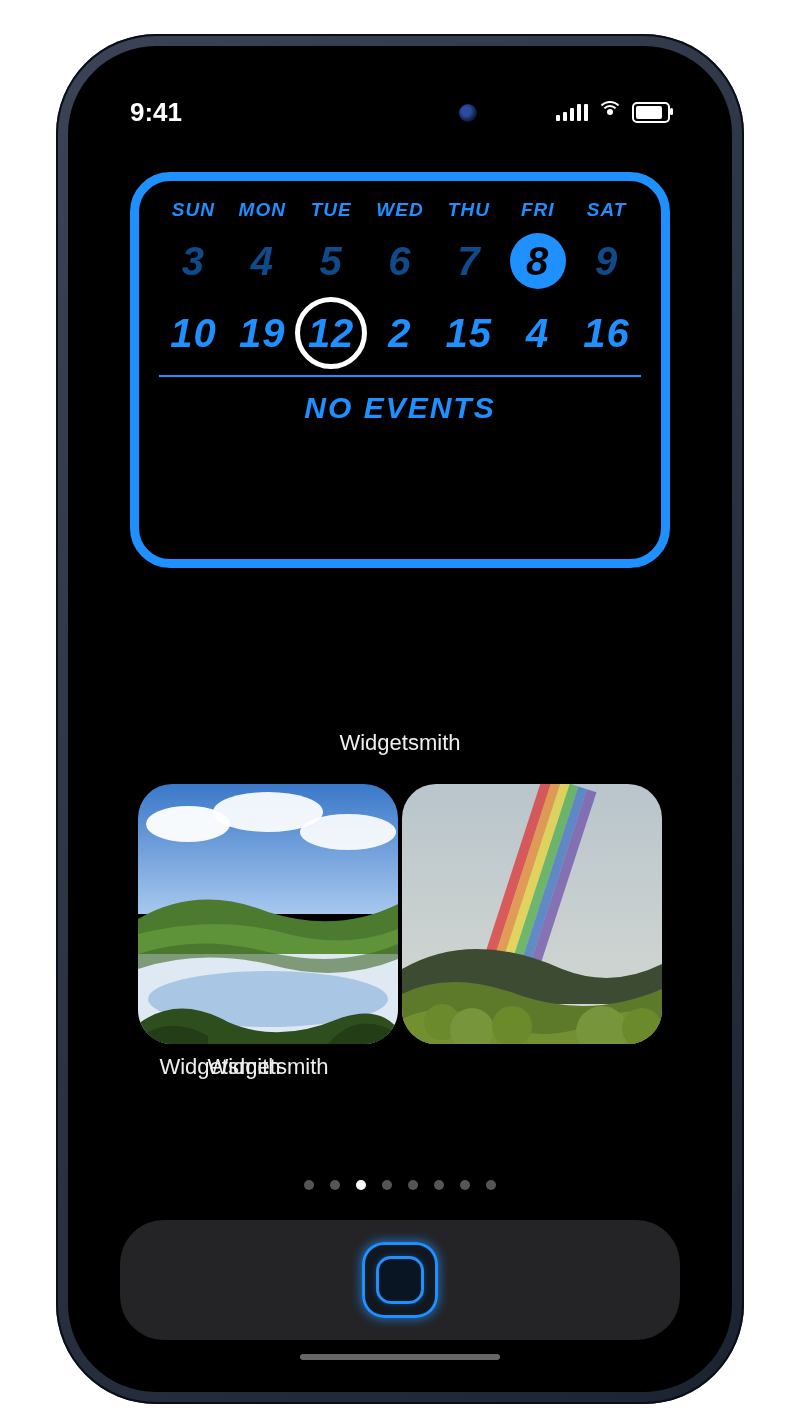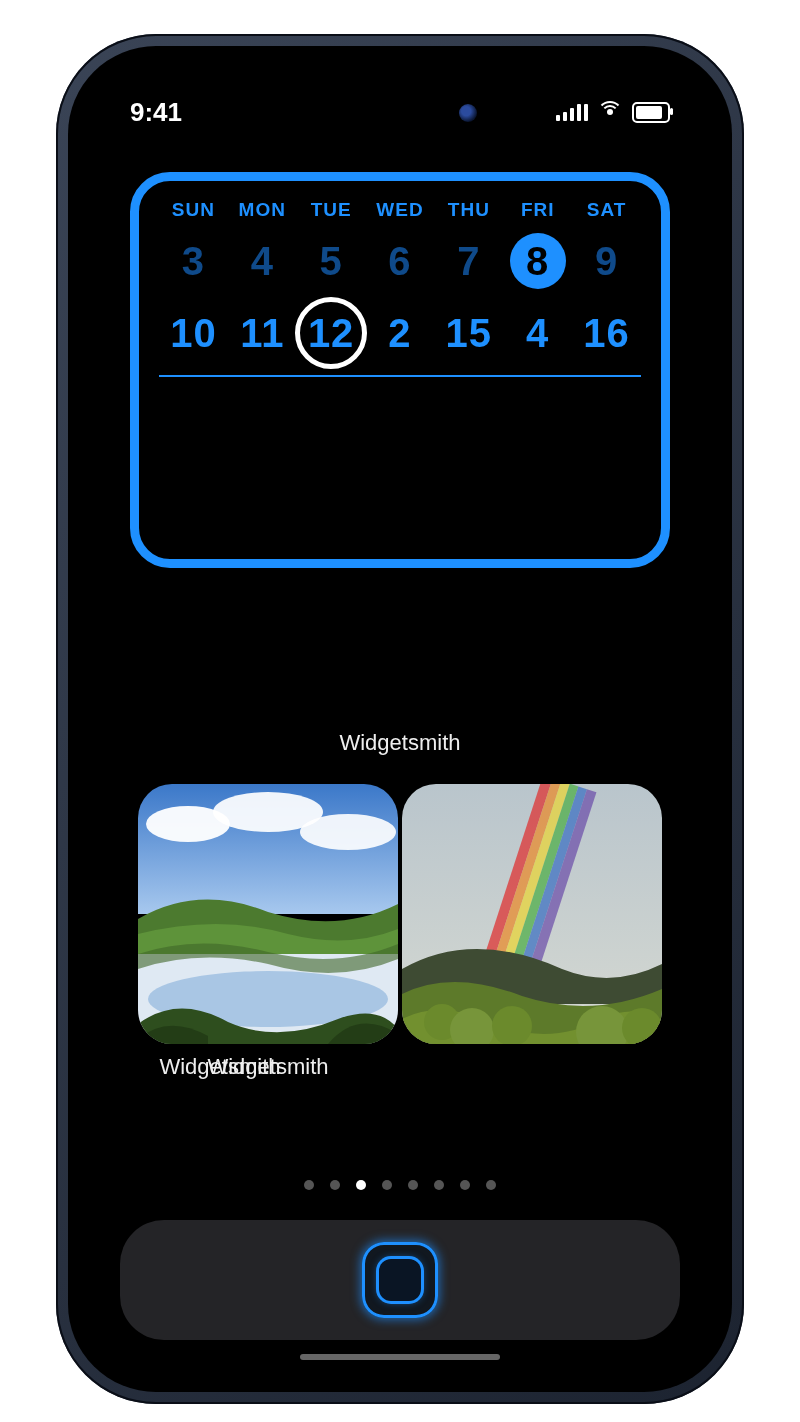--- a/index.html
+++ b/index.html
@@ -45,21 +45,21 @@
   .wifi::before{width:22px;height:22px;top:-2px;}
   .wifi::after{width:14px;height:14px;top:2px;}
   .wifi i{width:6px;height:6px;top:6px;border:none;background:#fff;border-radius:50%;}
   .batt{width:34px;height:17px;border:2px solid #fff;border-radius:5px;position:relative;}
   .batt::after{content:"";position:absolute;right:-5px;top:4px;width:3px;height:7px;background:#fff;border-radius:2px;}
   .batt i{position:absolute;left:2px;top:2px;bottom:2px;width:26px;background:#fff;border-radius:2px;}
   
   .cal-widget{
     position:absolute;left:40px;top:104px;right:40px;height:396px;
     border:9px solid #1e90ff;border-radius:40px;background:#000;
-    padding:18px 20px;box-sizing:border-box;
+    padding:18px 20px;box-sizing:border-box;font-style:italic;
   }
   .cal-grid{display:grid;grid-template-columns:repeat(7,1fr);text-align:center;row-gap:8px;}
   .cal-head{font-family:Impact,'Arial Black',sans-serif;font-weight:900;color:#1e90ff;
             font-size:19px;letter-spacing:1px;text-transform:uppercase;}
   .cal-cell{height:64px;display:flex;align-items:center;justify-content:center;position:relative;}
   .cal-num{font-family:Impact,'Arial Black',sans-serif;font-weight:900;font-size:40px;
            color:#0f4a8a;letter-spacing:1px;}
   .cal-num.row2{color:#1e90ff;}
   .friday-dot{position:absolute;width:56px;height:56px;background:#1e90ff;border-radius:50%;z-index:1;}
   .cal-cell.fri .cal-num{color:#000;z-index:2;position:relative;}
@@ -161,40 +161,41 @@
               <span class="cal-num">8</span>
             </div>
             <div class="cal-cell">
                 <span class="cal-num">9</span>
               </div>
 
             <div class="cal-cell">
                 <span class="cal-num row2">10</span>
               </div>
             <div class="cal-cell">
-                <span class="cal-num row2">11</span>
+                <span class="cal-num row2">19</span>
               </div>
             <div class="cal-cell today">
               <div class="today-ring"></div>
               <span class="cal-num row2">12</span>
             </div>
             <div class="cal-cell">
                 <span class="cal-num row2">2</span>
               </div>
             <div class="cal-cell">
                 <span class="cal-num row2">15</span>
               </div>
             <div class="cal-cell">
                 <span class="cal-num row2">4</span>
               </div>
             <div class="cal-cell">
                 <span class="cal-num row2">16</span>
               </div>
           </div>
           <div class="cal-divider"></div>
+          <div class="no-events">NO EVENTS</div>
         </div>
         <div class="widget-label label-cal">Widgetsmith</div>
 
         <div class="photo ph-left">
           <svg class="scene1" viewBox="0 0 260 260">
             <defs>
               <linearGradient id="sky1" x1="0" y1="0" x2="0" y2="1">
                 <stop offset="0" stop-color="#3b78c9"></stop>
                   <stop offset="1" stop-color="#a7c8ee"></stop>
               </linearGradient>

